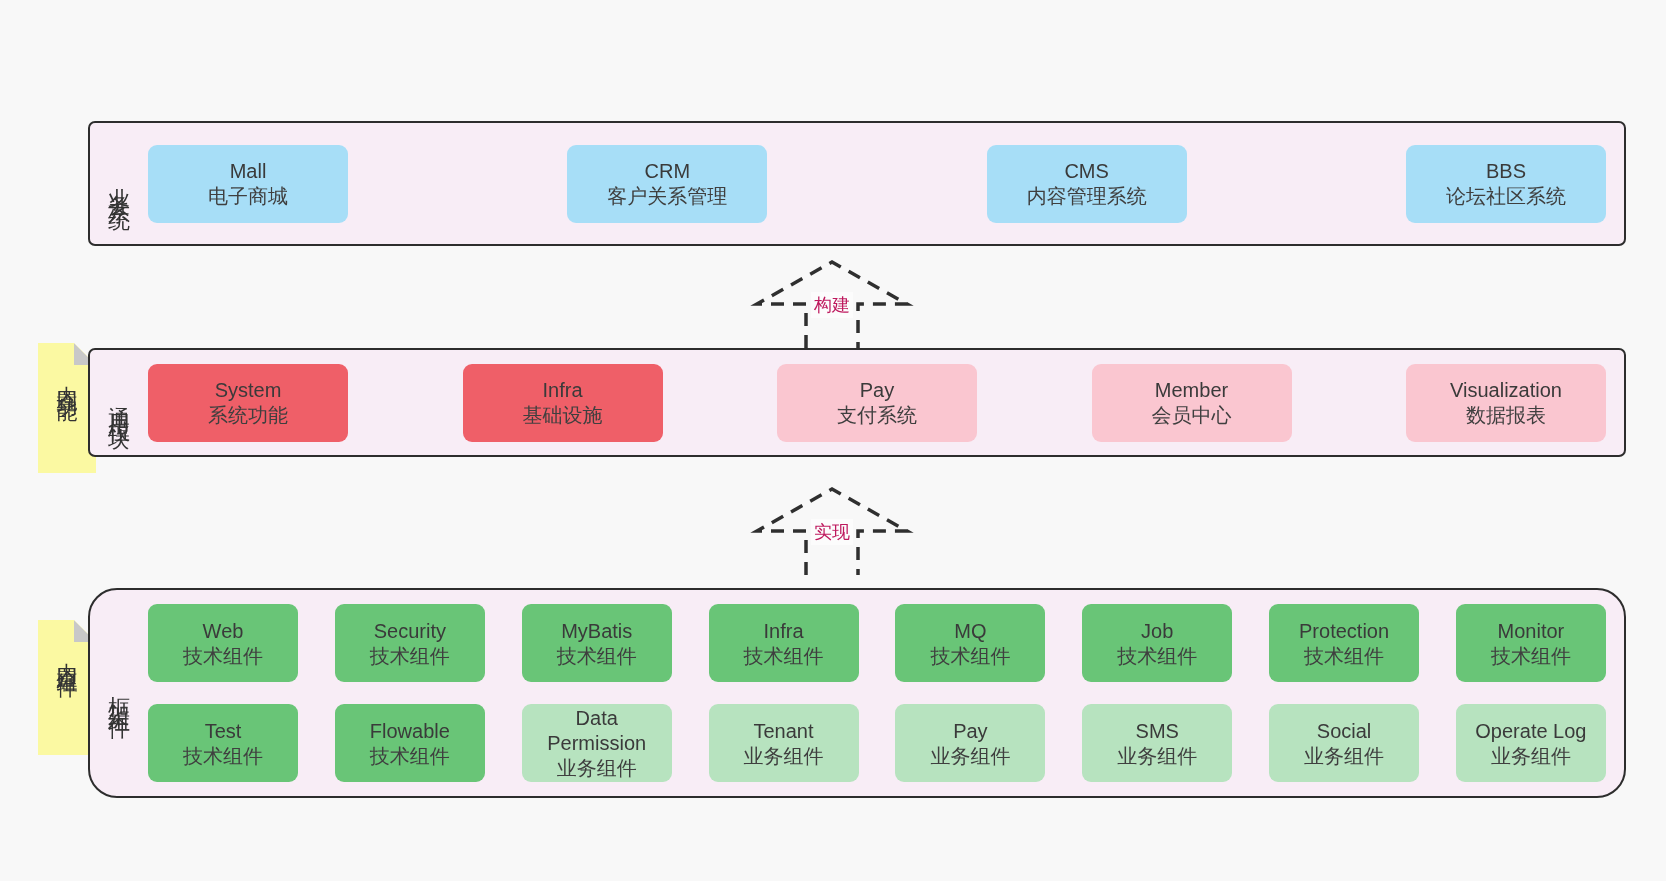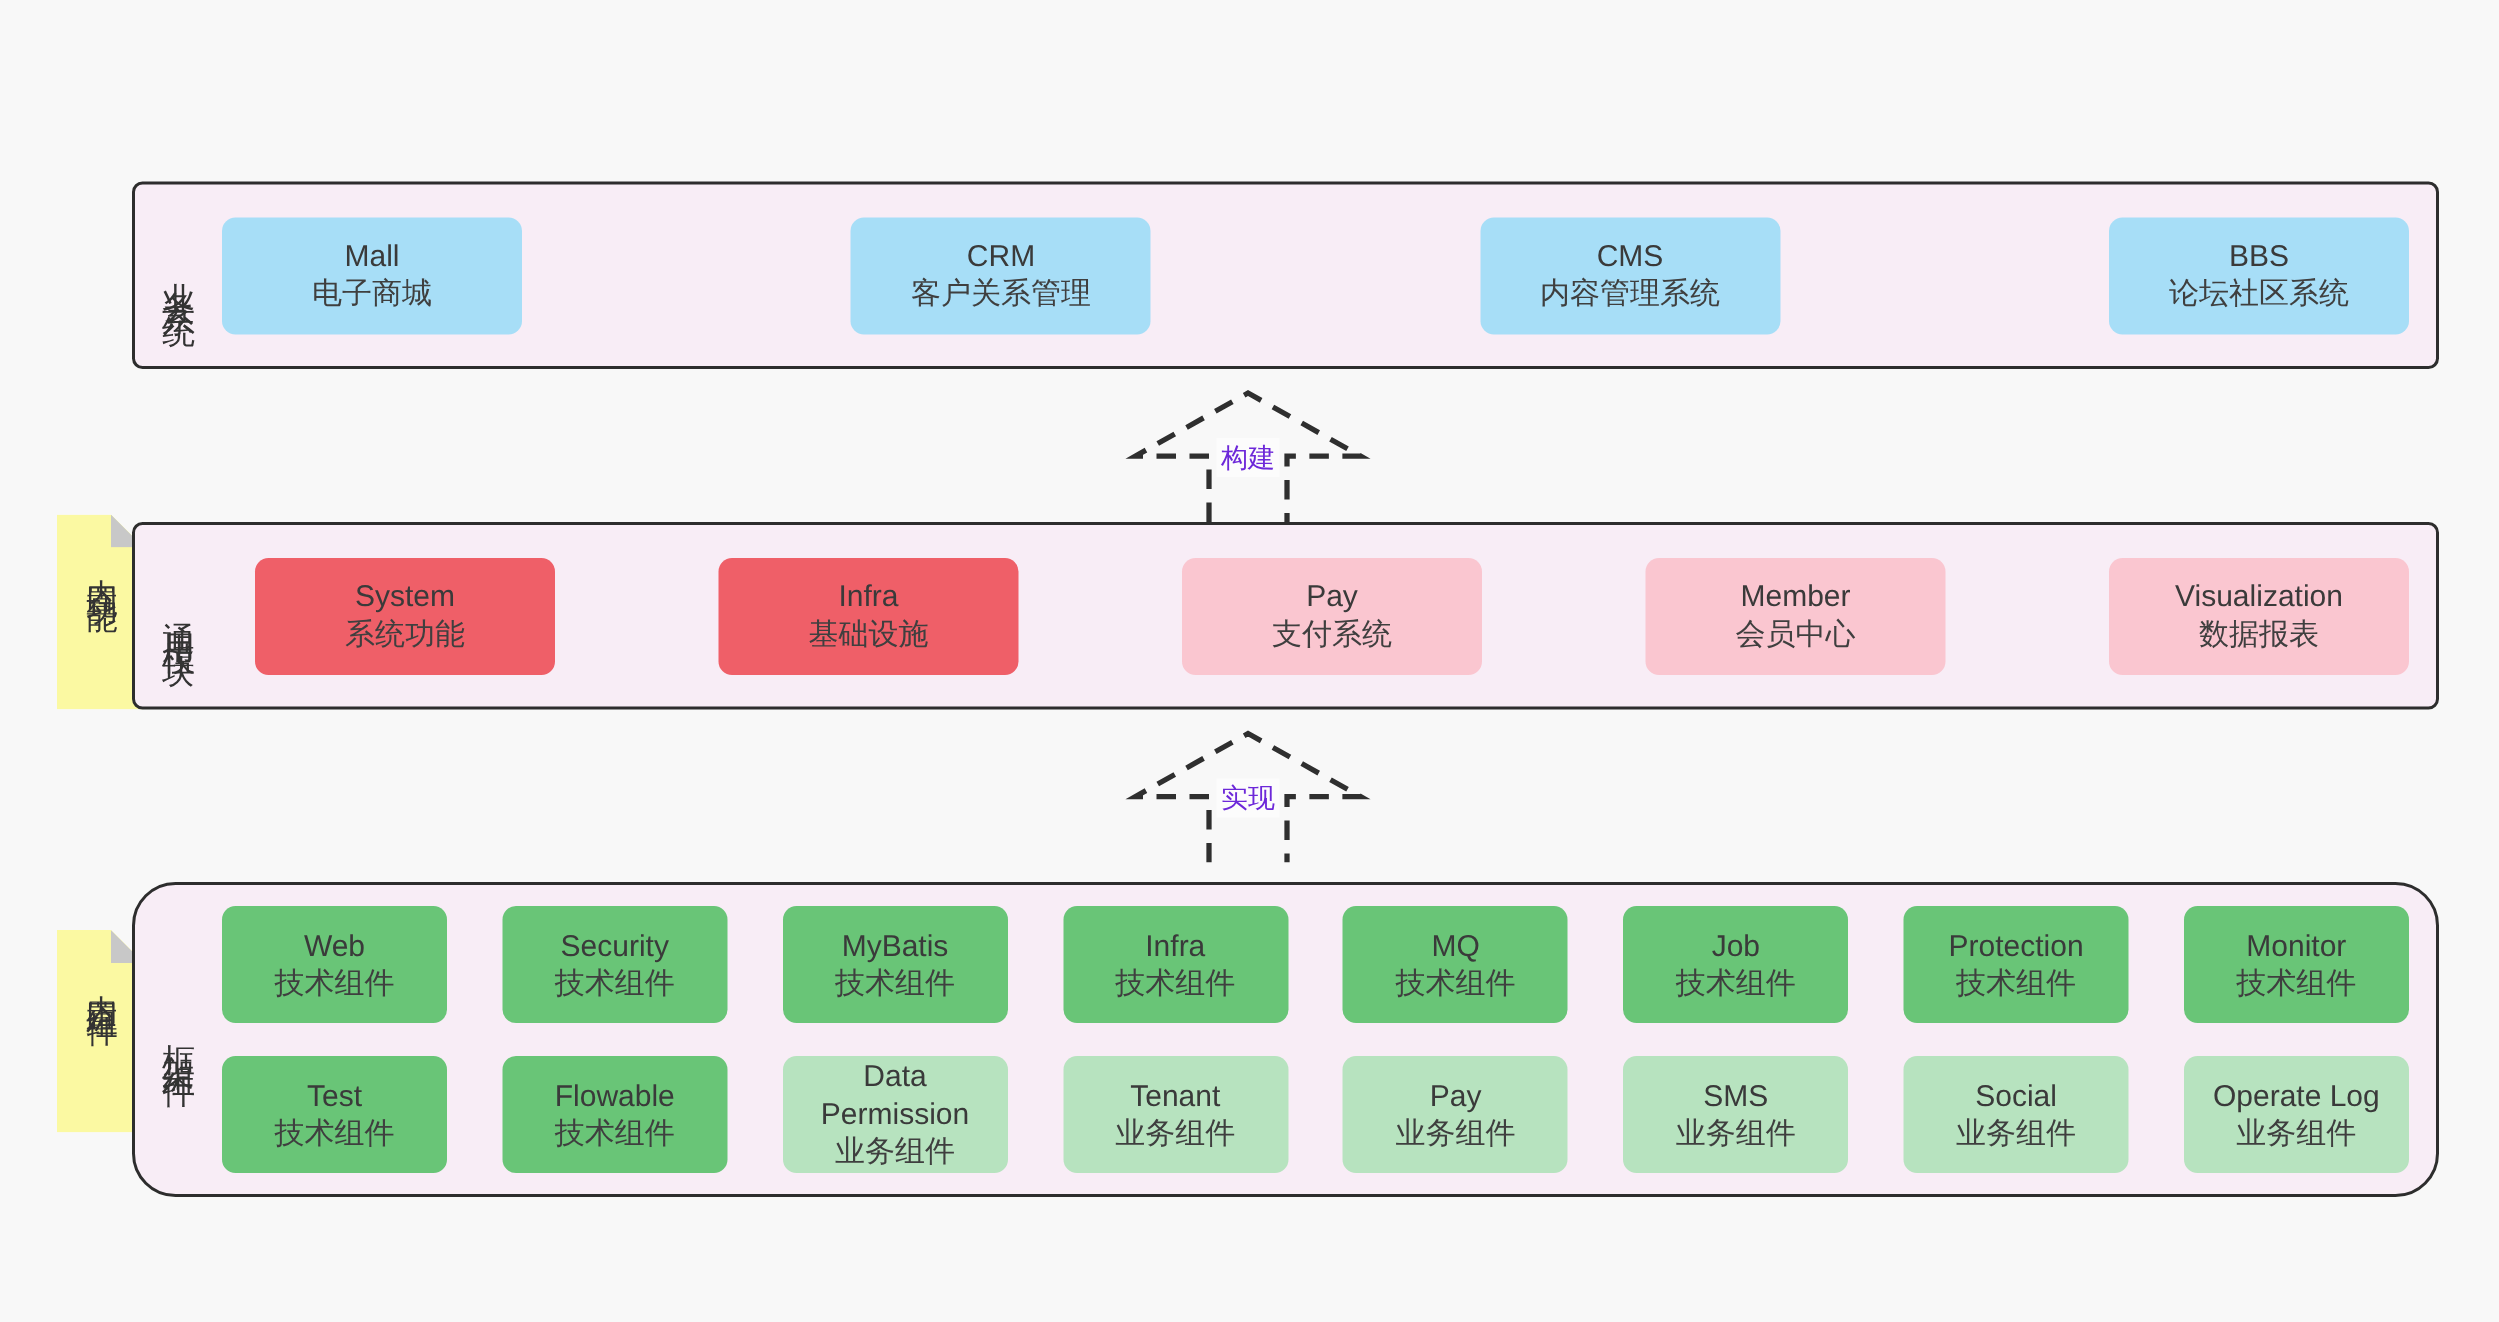--- a/index.html
+++ b/index.html
@@ -75,26 +75,26 @@
   }
 
   
   .arrow{
     position:absolute;width:170px;height:92px;left:747px;z-index:3;
   }
   .arrow svg{position:absolute;inset:0;}
   .arrow-label{
     position:absolute;left:50%;top:36px;transform:translateX(-50%);
     background:#fcfcfc;padding:1px 3px;
-    font-size:18px;color:#6d28d9;white-space:nowrap;
+    font-size:18px;color:#be185d;white-space:nowrap;
   }
 
   
   #layer-business{top:121px;height:125px;}
-  #layer-modules{top:348px;height:125px;gap:22px;}
+  #layer-modules{top:348px;height:109px;}
   #layer-components{top:588px;height:210px;border-radius:29px;}
   #tab-modules{top:343px;height:130px;}
   #tab-components{top:620px;height:135px;}
   #arrow-build{top:256px;}
   #arrow-implement{top:483px;}
 </style>
 </head>
 <body>
 
 <div class="canvas">

